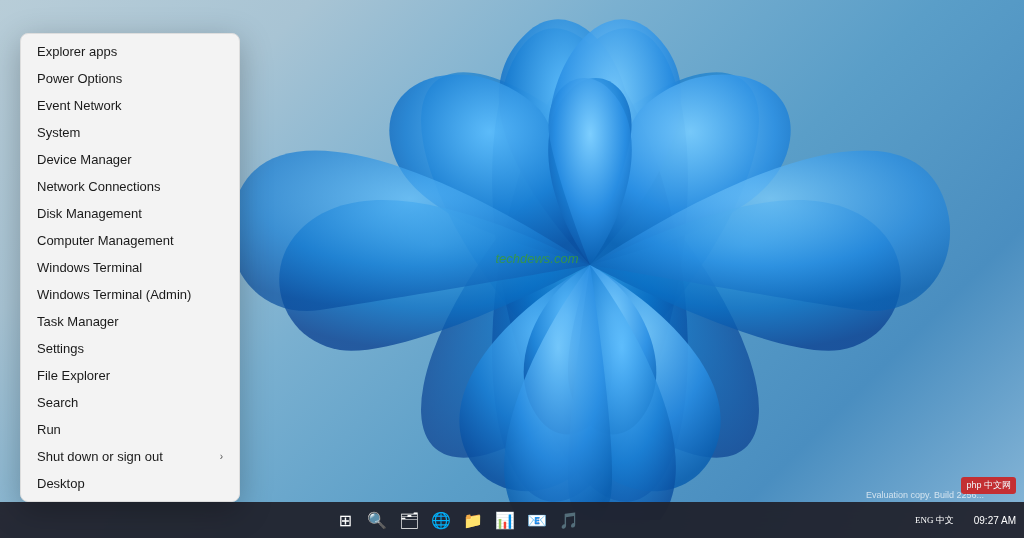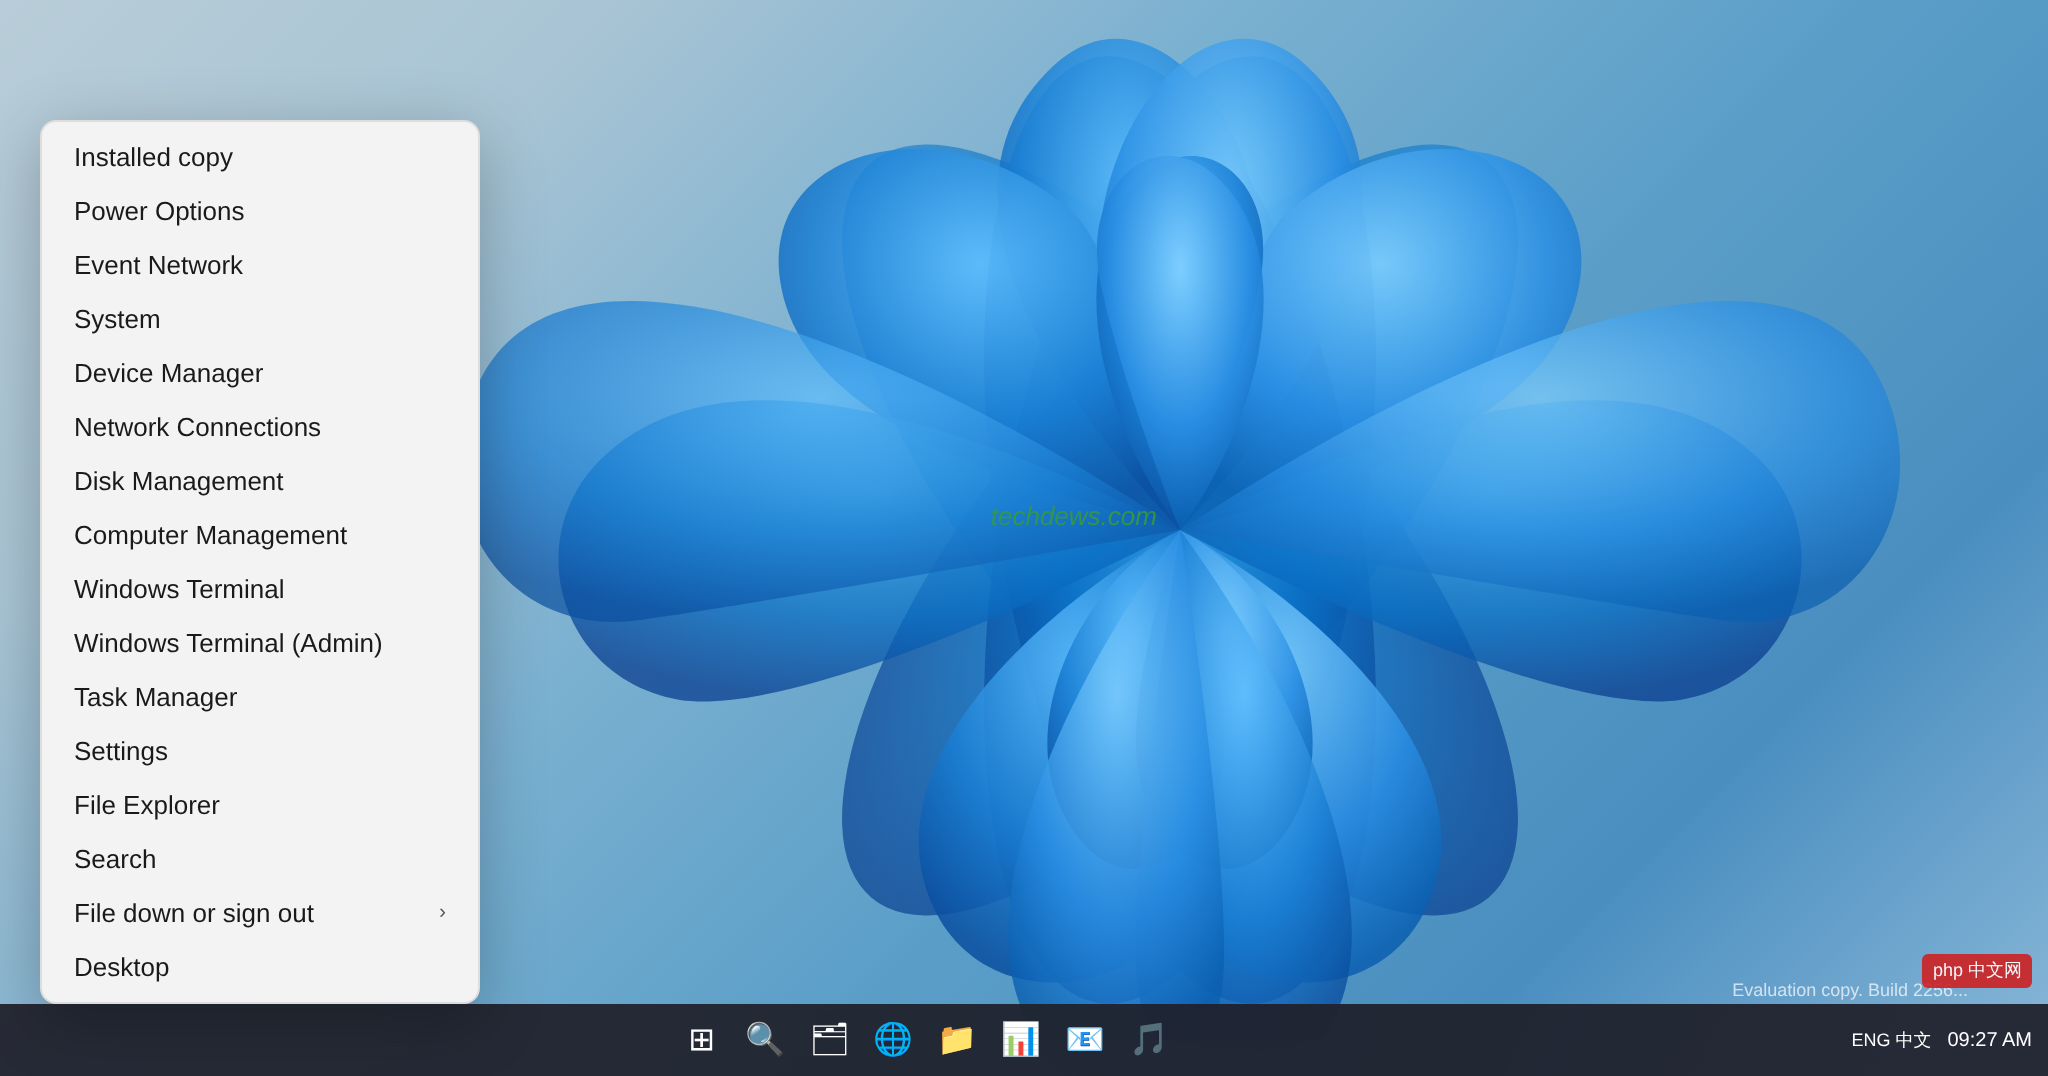--- a/index.html
+++ b/index.html
@@ -195,21 +195,21 @@
 
     <path d="M390,255 C550,150 700,100 740,180 C770,240 730,310 660,300 C590,290 390,255 390,255Z" fill="url(#petalGrad2)" opacity="0.7"></path>
     <path d="M390,255 C230,150 80,100 40,180 C10,240 50,310 120,300 C190,290 390,255 390,255Z" fill="url(#petalGrad1)" opacity="0.7"></path>
   </svg>
 
   <div id="watermark">techdews.com</div>
 
   <div id="context-menu">
 
   <div class="menu-item">
-        <span>Installed copy</span>
+        <span>Explorer apps</span>
       </div>
       <div class="menu-item">
         <span>Power Options</span>
       </div>
       <div class="menu-item">
         <span>Event Network</span>
       </div>
       <div class="menu-item">
         <span>System</span>
       </div>
@@ -237,21 +237,24 @@
       <div class="menu-item">
         <span>Settings</span>
       </div>
       <div class="menu-item">
         <span>File Explorer</span>
       </div>
       <div class="menu-item">
         <span>Search</span>
       </div>
       <div class="menu-item">
-        <span>File down or sign out</span>
+        <span>Run</span>
+      </div>
+      <div class="menu-item">
+        <span>Shut down or sign out</span>
         <span class="menu-arrow">›</span>
       </div>
       <div class="menu-item">
         <span>Desktop</span>
       </div>
     </div>
 
   <div id="eval-copy">Evaluation copy. Build 2256...</div>
 
   <div id="php-watermark">php 中文网</div>
@@ -262,18 +265,18 @@
     <div class="taskbar-icon" style="color: white;">⊞</div>
         <div class="taskbar-icon" style="color: white;">🔍</div>
         <div class="taskbar-icon" style="color: white;">🗂</div>
         <div class="taskbar-icon" style="color: white;">🌐</div>
         <div class="taskbar-icon" style="color: white;">📁</div>
         <div class="taskbar-icon" style="color: white;">📊</div>
         <div class="taskbar-icon" style="color: white;">📧</div>
         <div class="taskbar-icon" style="color: white;">🎵</div>
       </div>
     <div id="taskbar-right">
-      <span style="font-size:9px; color:white; margin-right:4px;">ENG  中文</span>
+      <span style="font-size:9px; color:white; margin-right:16px;font-family:Liberation Serif, serif;">ENG  中文</span>
       <div id="taskbar-time" style="font-size:10px; color:white;">09:27 AM</div>
     </div>
   </div>
 
 </div>
 
 </body></html>

